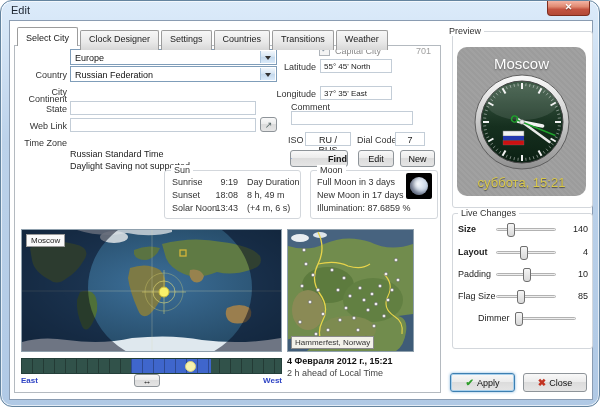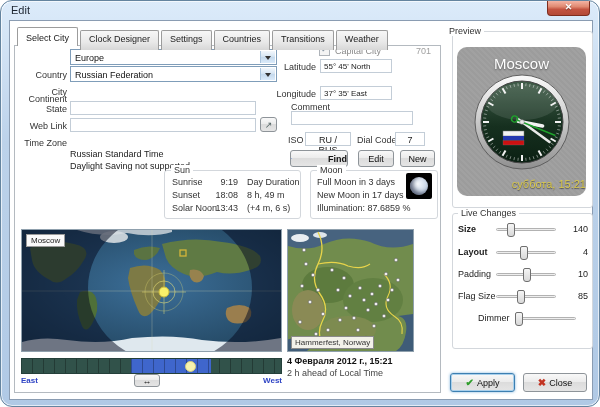--- a/index.html
+++ b/index.html
@@ -84,22 +84,22 @@
 
   .status-date { position:absolute; font-size:9px; font-weight:bold; color:#111; z-index:2; }
   .status-off { position:absolute; font-size:9px; color:#444; z-index:2; }
 
   .tile { position:absolute; left:456px; top:46px; width:129px; height:149px; border-radius:10px;
     background:#9c9c9c;
     background-image:repeating-linear-gradient(45deg, rgba(255,255,255,.05) 0 2px, transparent 2px 4px);
     z-index:2; }
   .tile .city { position:absolute; top:8px; left:0; right:0; text-align:center; color:#fff;
     font-size:15px; text-shadow:0 1px 2px rgba(0,0,0,.45); }
-  .tile .daytime { position:absolute; bottom:6px; left:0; right:0; text-align:right;
-    font-size:11px; color:#d9c84b; text-shadow:0 1px 1px rgba(0,0,0,.5); }
+  .tile .daytime { position:absolute; bottom:6px; left:0; right:0; text-align:center;
+    font-size:13px; color:#d9c84b; text-shadow:0 1px 1px rgba(0,0,0,.5); }
   .clocksvg { position:absolute; left:17px; top:27px; }
 
   .moon-pic { position:absolute; left:405px; top:172px; width:26px; height:26px; background:#000;
     border-radius:2px; z-index:2; }
   .moon-disc { position:absolute; left:4px; top:4px; width:18px; height:18px; border-radius:50%;
     background:radial-gradient(circle at 42% 38%, #f7fafd, #cdd9e8 55%, #9fb2c9);
     box-shadow:inset 3px -2px 4px rgba(10,15,40,.55); }
 
   .slider-row { position:absolute; left:455px; width:135px; height:18px; z-index:2; }
   .sl-label { position:absolute; left:2px; top:4px; font-size:9px; color:#222; }

